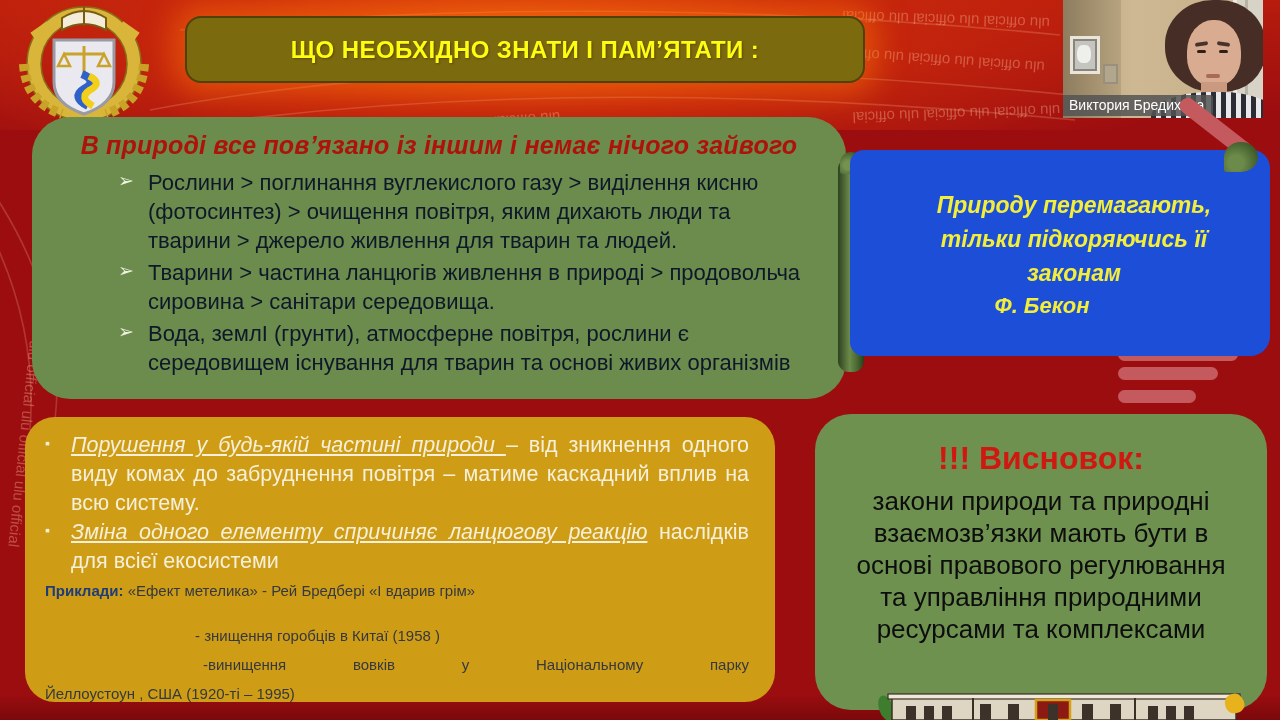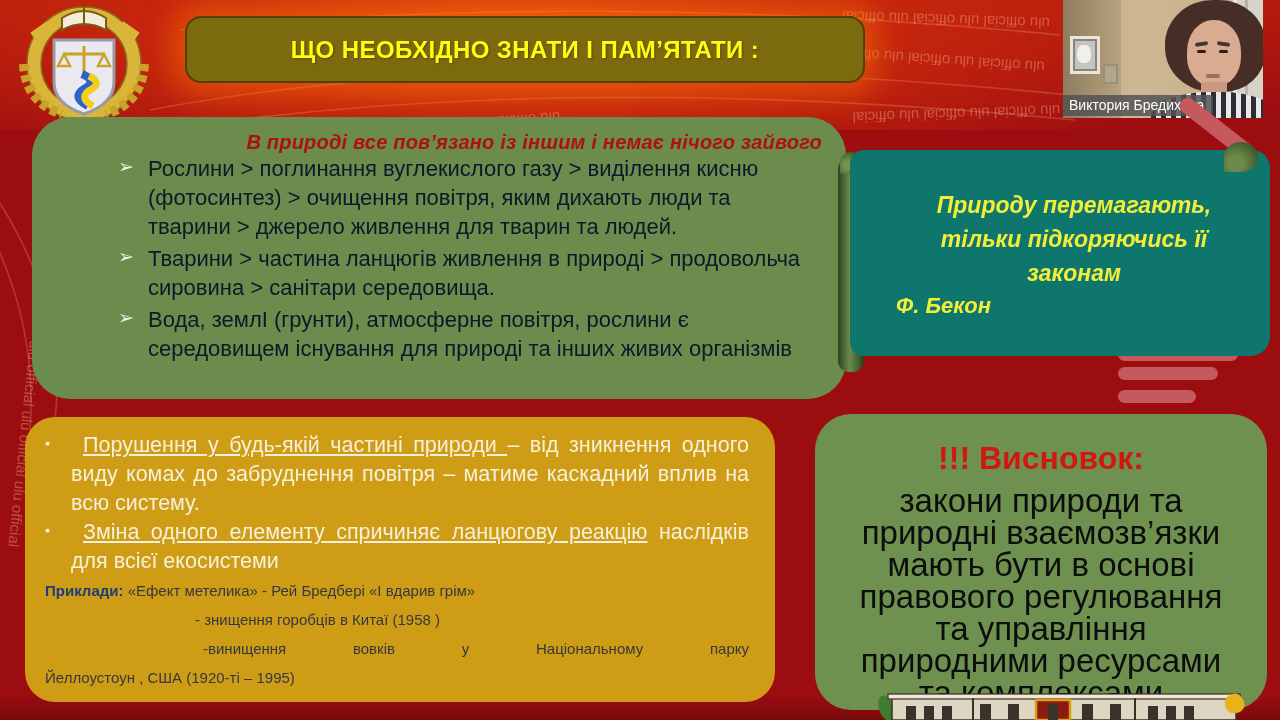--- a/index.html
+++ b/index.html
@@ -73,33 +73,33 @@
     position:absolute; left:0; bottom:2px; padding:2px 9px 3px 6px;
     background:rgba(84,84,84,.85); color:#ffffff; font-size:14px; border-radius:0 3px 3px 0;
   }
 
   
   .nature-box {
     position:absolute; left:32px; top:117px; width:814px; height:282px;
     background:#6b8c4c; border-radius:38px; padding:14px 24px 10px 24px;
   }
   .nature-box h2 {
-    text-align:right; color:#ad130b; font-size:20px; font-style:italic; font-weight:bold;
-    letter-spacing:.2px; margin-bottom:0; white-space:nowrap;
+    text-align:center; color:#ad130b; font-size:25px; font-style:italic; font-weight:bold;
+    letter-spacing:.2px; margin-bottom:8px; white-space:nowrap;
   }
   .nb-list { list-style:none; margin-left:62px; margin-right:6px; }
   .nb-item { display:flex; margin-bottom:3px; }
   .nb-marker { width:30px; flex:0 0 30px; color:#eef2e2; font-size:19px; padding-top:1px; }
   .nb-text { flex:1; color:#0f172a; font-size:22px; line-height:29px; }
 
   
   .scroll { position:absolute; left:842px; top:150px; width:428px; height:206px; }
   .scroll-body {
     position:absolute; left:8px; top:0; width:420px; height:206px;
-    background:#0f766e; border-radius:14px 18px 20px 14px;
+    background:#1d4ed8; border-radius:14px 18px 20px 14px;
     display:flex; flex-direction:column; justify-content:center;
     padding:10px 18px 6px 46px;
   }
   .scroll-roll {
     position:absolute; left:-4px; top:8px; width:26px; height:214px;
     background:linear-gradient(90deg,#2c4220 0%, #6c8a4a 45%, #44622e 78%, #283d1c 100%);
     border-radius:11px;
   }
   .scroll-roll::before {
     content:""; position:absolute; left:2px; top:-6px; width:22px; height:22px;
@@ -110,53 +110,53 @@
     position:absolute; right:12px; top:-8px; width:34px; height:30px;
     background:radial-gradient(circle at 35% 70%, #6c8a4a 25%, #3a5527 80%);
     border-radius:50% 50% 50% 8%;
   }
   .quote-text {
     color:#f2ee3a; font-size:23px; font-weight:bold; font-style:italic;
     text-align:center; line-height:34px;
   }
   .quote-author {
     color:#f2ee3a; font-size:22px; font-weight:bold; font-style:italic;
-    text-align:left; padding-right:64px; line-height:32px;
+    text-align:center; padding-right:64px; line-height:32px;
   }
 
   
   .pink-stripe { position:absolute; background:#c45a5e; border-radius:8px; }
   .stripe-diag { left:1172px; top:120px; width:88px; height:16px; transform:rotate(38deg); }
   .stripe-b1 { left:1118px; top:348px; width:120px; height:13px; }
   .stripe-b2 { left:1118px; top:367px; width:100px; height:13px; }
   .stripe-b3 { left:1118px; top:390px; width:78px;  height:13px; }
 
   
   .impact-box {
     position:absolute; left:25px; top:417px; width:750px; height:285px;
     background:#cf9d15; border-radius:30px; padding:14px 26px 8px 20px;
     color:#f6f0da;
   }
   .imp-item { display:flex; }
   .imp-marker { width:26px; flex:0 0 26px; font-size:14px; padding-top:4px; color:#f6f0da; }
   .imp-text { flex:1; font-size:21.5px; line-height:29px; text-align:justify; }
-  .imp-lead { text-decoration:underline;margin-left:12px; }
+  .imp-lead { font-style:italic; text-decoration:underline; }
   .ex-line { font-size:15px; line-height:29px; color:#35383f; }
   .ex-label { color:#1e3c78; font-weight:bold; }
-  .ex-indent { padding-left:150px; }
+  .ex-indent { padding-left:150px;margin-top:16px; }
   .ex-spread { padding-left:158px; text-align:justify; text-align-last:justify; }
 
   
   .conclusion-box {
     position:absolute; left:815px; top:414px; width:452px; height:296px;
     background:#6e9150; border-radius:36px; padding:26px 26px 10px 26px;
     text-align:center;
   }
   .conclusion-box h2 { color:#cf1910; font-size:32px; font-weight:bold; margin-bottom:8px; }
-  .conclusion-box p { color:#0d0d0d; font-size:33px; line-height:32px; }
+  .conclusion-box p { color:#0d0d0d; font-size:26px; line-height:32px; }
 
   
   .building { position:absolute; left:876px; top:692px; width:376px; height:28px; }
 </style>
 </head>
 <body>
 
 <div class="top-band"></div>
 <svg class="watermarks" viewBox="0 0 1280 720">
   <path class="wm-arc" d="M150,110 Q520,40 1070,95"></path>
@@ -223,21 +223,21 @@
     <li class="nb-item">
       <span class="nb-marker">➢</span>
       <span class="nb-text">Рослини &gt; поглинання вуглекислого газу &gt; виділення кисню (фотосинтез) &gt; очищення повітря, яким дихають люди та тварини &gt; джерело живлення для тварин та людей.</span>
     </li>
     <li class="nb-item">
       <span class="nb-marker">➢</span>
       <span class="nb-text">Тварини &gt; частина ланцюгів живлення в природі &gt; продовольча сировина &gt; санітари середовища.</span>
     </li>
     <li class="nb-item">
       <span class="nb-marker">➢</span>
-      <span class="nb-text">Вода, землІ (грунти), атмосферне повітря, рослини є середовищем існування для природі та інших живих організмів</span>
+      <span class="nb-text">Вода, землІ (грунти), атмосферне повітря, рослини є середовищем існування для тварин та основі живих організмів</span>
     </li>
   </ul>
 </div>
 
 <div class="scroll">
   <div class="scroll-roll"></div>
   <div class="scroll-body">
     <div class="quote-text">Природу перемагають, тільки підкоряючись її законам</div>
     <div class="quote-author">Ф. Бекон</div>
   </div>

